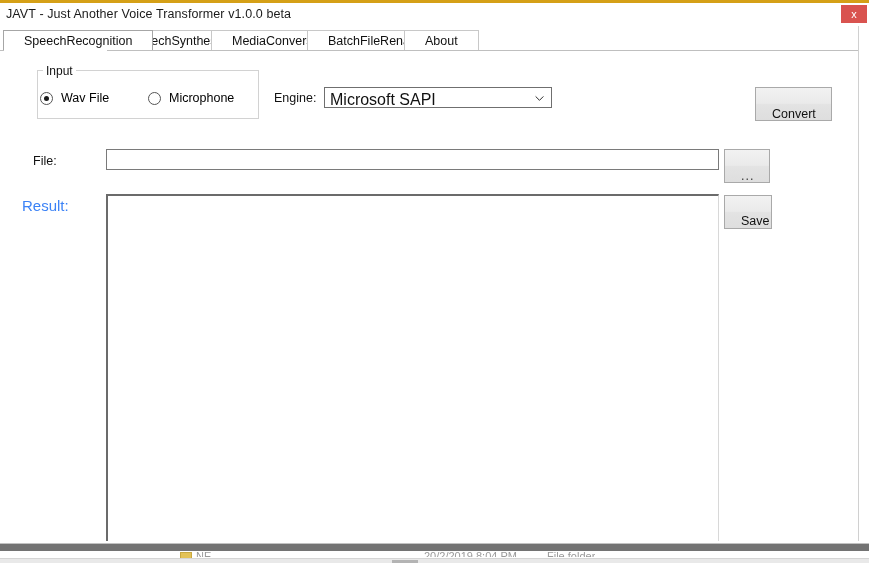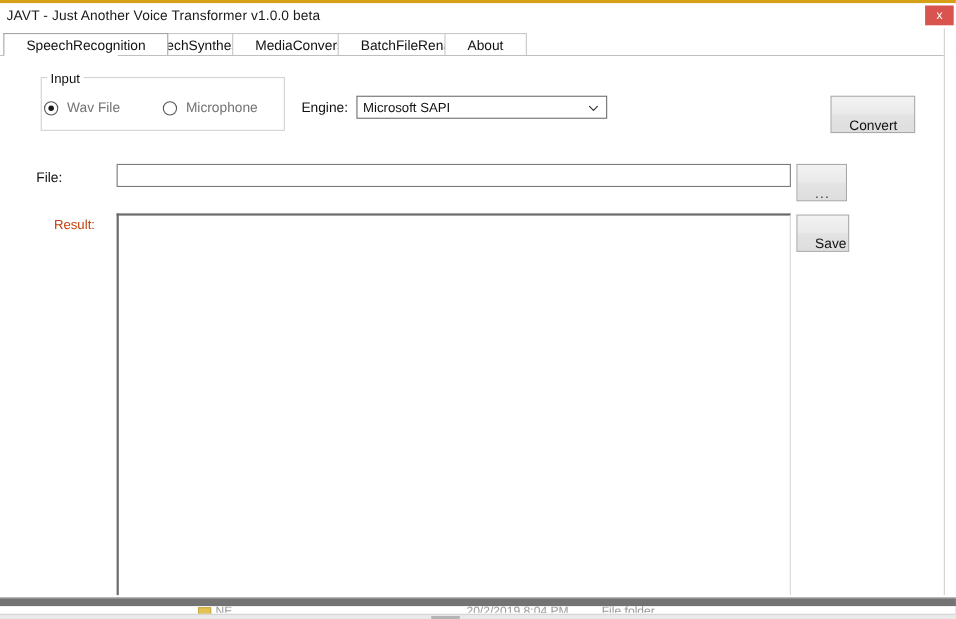--- a/index.html
+++ b/index.html
@@ -163,21 +163,21 @@
     left: 3px;
     top: 3px;
     width: 5px;
     height: 5px;
     border-radius: 50%;
     background: #1a1a1a;
   }
   .radio-label {
     margin-left: 8px;
     font-size: 12.5px;
-    color: #737373;
+    color: #000000;
     white-space: nowrap;
     cursor: default;
   }
 
   
   #engine-label {
     position: absolute;
     left: 274px;
     top: 40px;
     font-size: 12.5px;
@@ -191,21 +191,21 @@
     height: 21px;
     border: 1px solid #6f6f6f;
     background: #ffffff;
     box-sizing: border-box;
     cursor: pointer;
   }
   #engine-select-value {
     position: absolute;
     left: 5px;
     top: 3px;
-    font-size: 12px;
+    font-size: 16px;
     color: #111111;
     white-space: nowrap;
   }
   #engine-chevron {
     position: absolute;
     right: 7px;
     top: 6px;
     width: 9px;
     height: 9px;
   }
@@ -268,24 +268,24 @@
     font-family: "Liberation Sans", sans-serif;
     font-size: 12.5px;
     color: #111111;
     padding: 0 4px;
     outline: none;
   }
 
   
   #result-label {
     position: absolute;
-    left: 49px;
+    left: 22px;
     top: 146px;
-    font-size: 12px;
-    color: #c2410c;
+    font-size: 15px;
+    color: #3b82f6;
   }
   #result-textarea {
     position: absolute;
     left: 106px;
     top: 143px;
     width: 613px;
     height: 383px;
     background: #ffffff;
     border-top: 2px solid #6b6b6b;
     border-left: 2px solid #6b6b6b;

